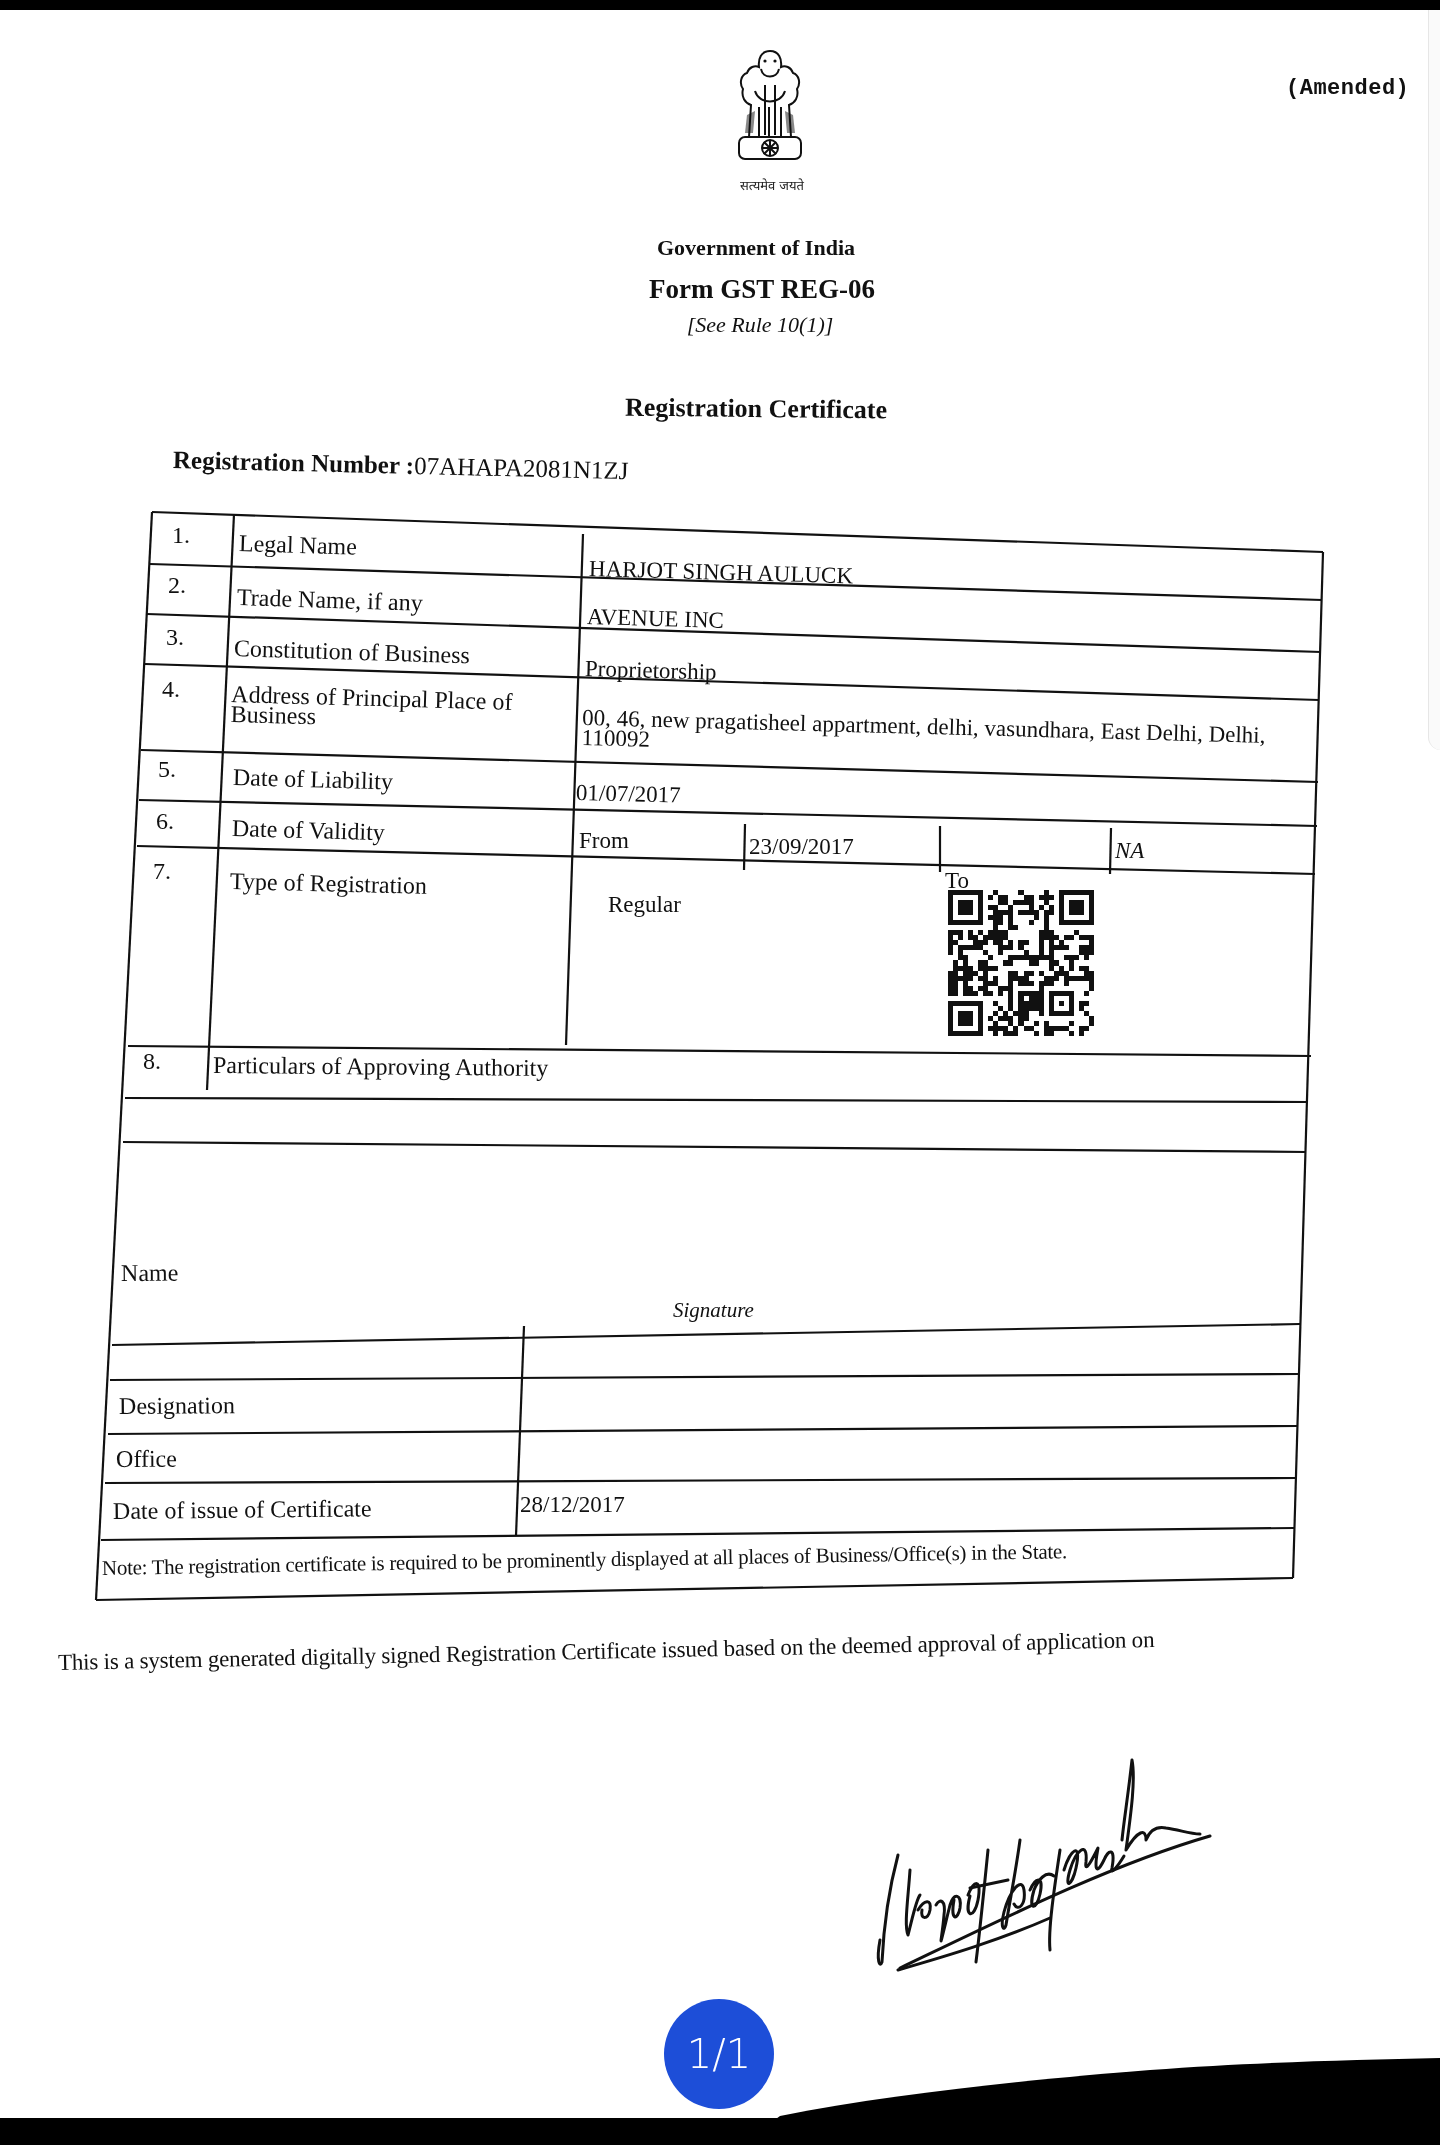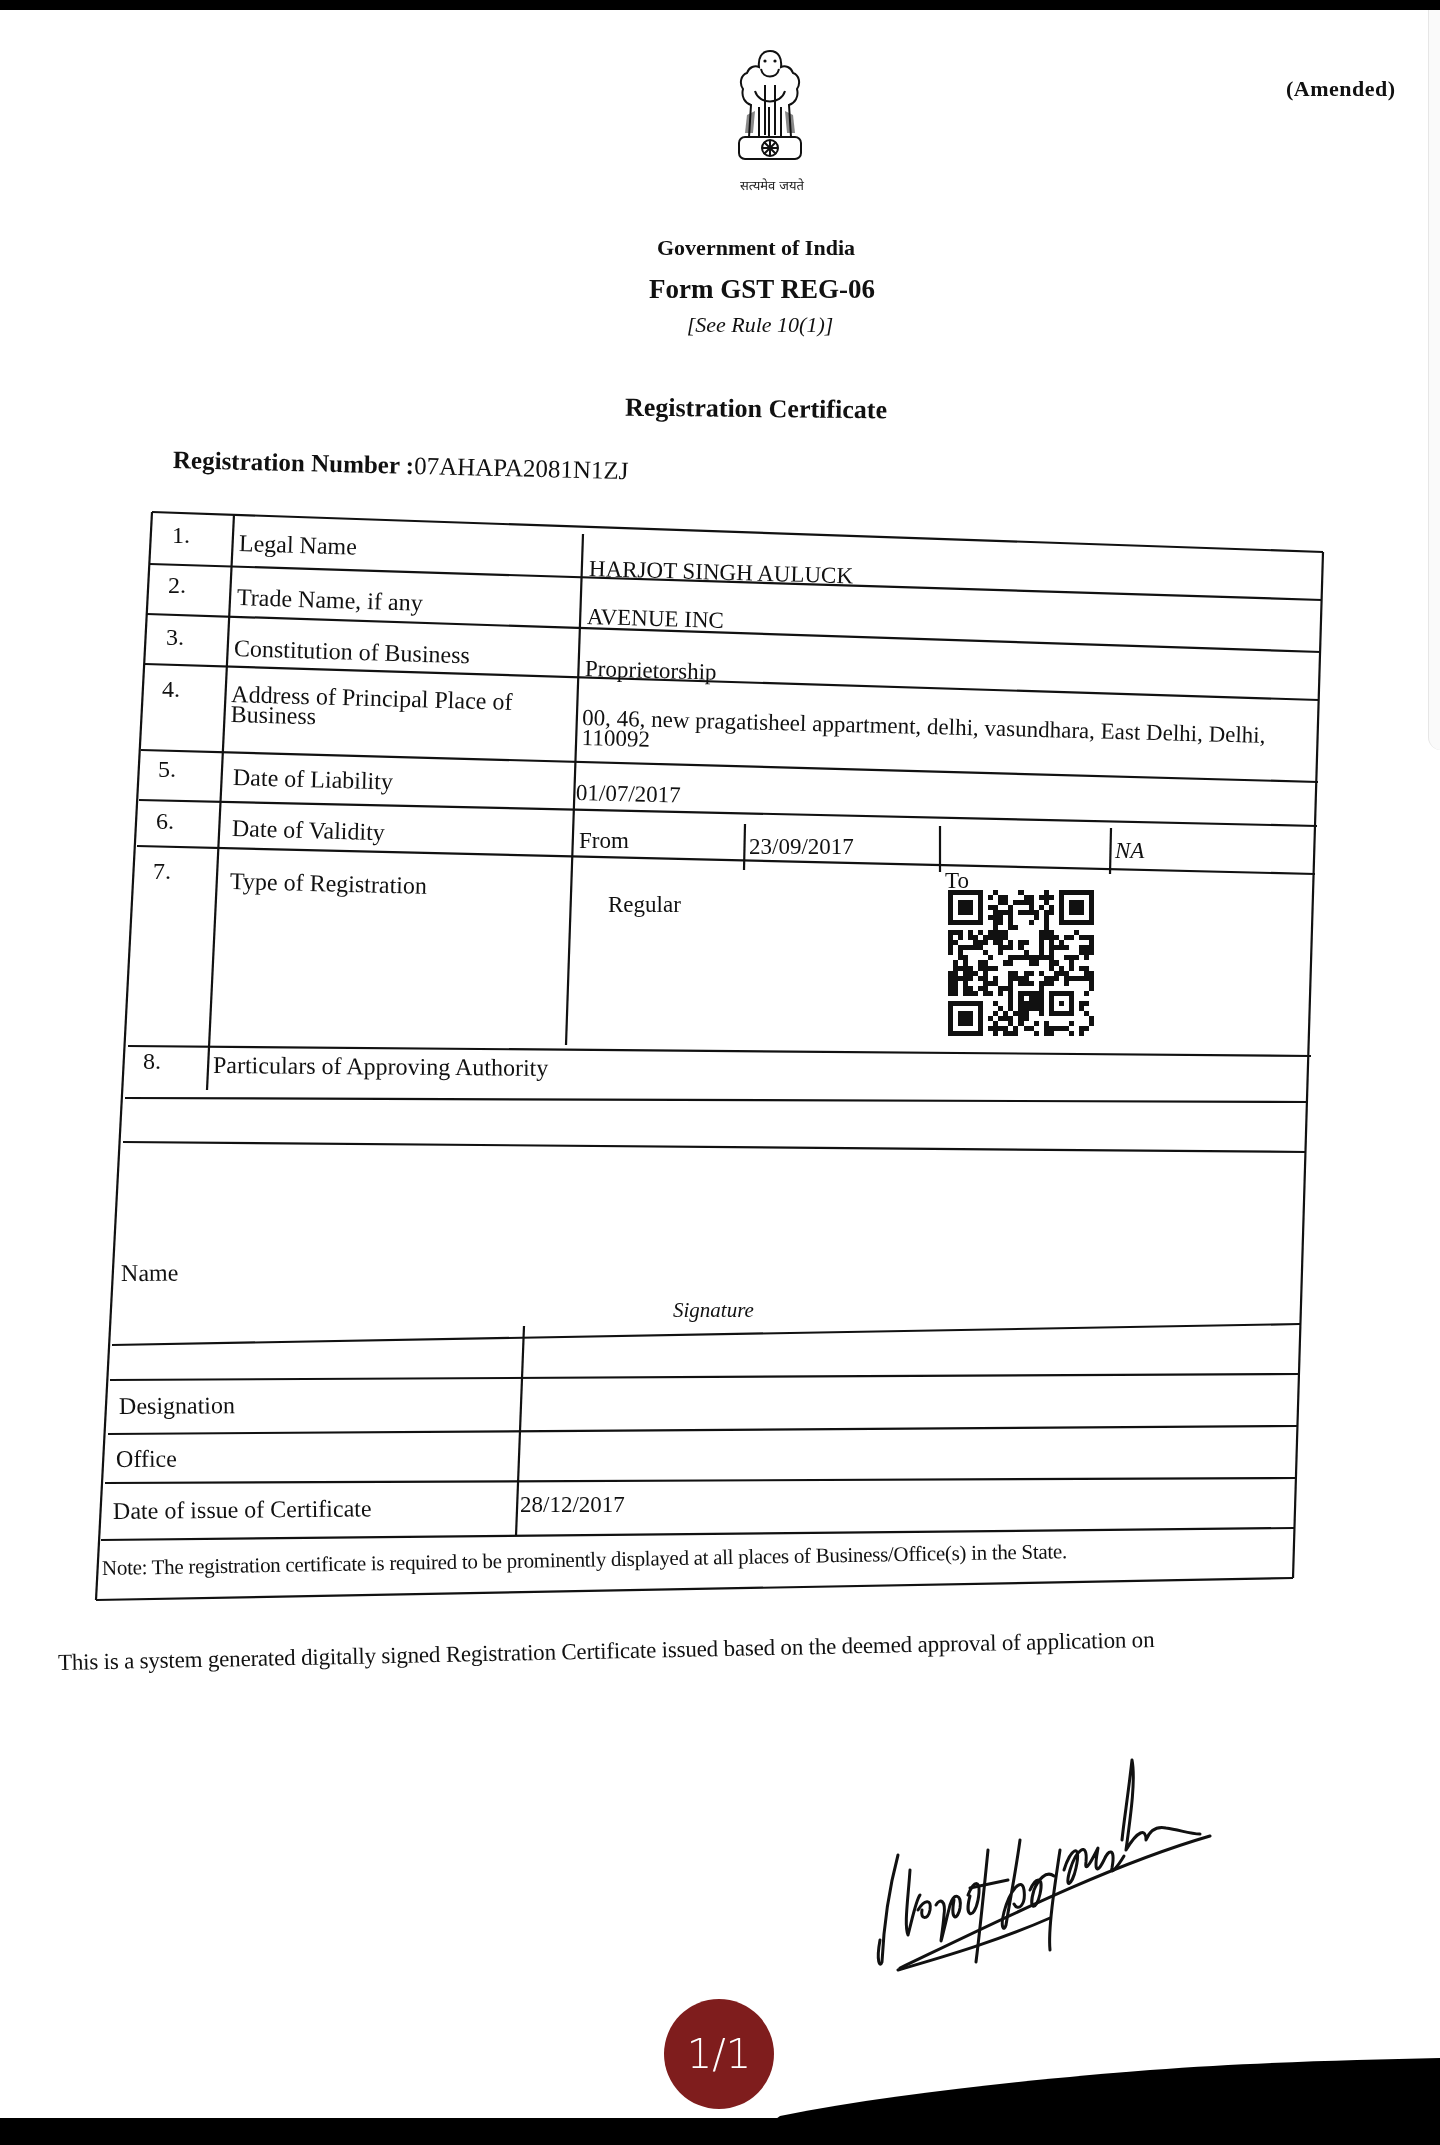--- a/index.html
+++ b/index.html
@@ -6,21 +6,21 @@
   body {
     width:1440px; height:2145px; position:relative; overflow:hidden;
     background:#ffffff; font-family:"Liberation Serif", serif; color:#111;
   }
   .topbar { position:absolute; left:0; top:0; width:1440px; height:10px; background:#000; }
   .bottom-wedge { position:absolute; left:0; top:0; width:1440px; height:2145px; pointer-events:none; }
   .right-edge { position:absolute; left:1428px; top:10px; width:12px; height:740px; border-left:1px solid #e6e6e6; border-bottom-left-radius:14px; background:#fafafa; }
 
   .emblem { position:absolute; left:725px; top:45px; width:90px; height:120px; }
   .motto { position:absolute; left:712px; top:176px; width:120px; text-align:center; font-family:"DejaVu Sans", sans-serif; font-size:13px; color:#222; }
-  .amended { position:absolute; left:1286px; top:76px; font-size:22px; font-weight:bold; letter-spacing:0.5px; }
+  .amended { position:absolute; left:1286px; top:76px; font-size:22px; font-weight:bold; letter-spacing:0.5px;font-family:Liberation Mono, monospace; }
 
   .gov { position:absolute; left:0; width:1512px; top:235px; text-align:center; font-size:22px; font-weight:bold; }
   .form { position:absolute; left:0; width:1524px; top:274px; text-align:center; font-size:27px; font-weight:bold; }
   .rule { position:absolute; left:0; width:1520px; top:312px; text-align:center; font-size:22px; font-style:italic; }
   .cert-title { position:absolute; left:0; width:1512px; top:394px; text-align:center; font-size:26px; font-weight:bold; transform:rotate(0.6deg); }
 
   .regno { position:absolute; left:173px; top:446px; font-size:25px; transform:rotate(1.4deg); transform-origin:left center; white-space:nowrap; }
   .regno .lbl { font-weight:bold; }
 
   .doc-table { position:absolute; left:0; top:0; width:1440px; height:2145px; }
@@ -31,21 +31,21 @@
   .val { font-size:23px; }
 
   .qr { position:absolute; left:948px; top:890px; width:146px; height:146px; }
 
   .footer-text { position:absolute; left:58px; top:1650px; font-size:23px; white-space:nowrap; transform:rotate(-1.2deg); transform-origin:left center; letter-spacing:-0.2px; }
 
   .signature { position:absolute; left:850px; top:1700px; width:420px; height:300px; }
 
   .page-indicator {
     position:absolute; left:664px; top:1999px; width:110px; height:110px; border-radius:50%;
-    background:#7f1d1d; color:#fff; font-family:"DejaVu Sans", sans-serif; font-size:40px; font-weight:300;
+    background:#1d4ed8; color:#fff; font-family:"DejaVu Sans", sans-serif; font-size:40px; font-weight:300;
     display:flex; align-items:center; justify-content:center;
   }
 </style>
 </head>
 <body>
 
 <div class="topbar"></div>
 <div class="right-edge"></div>
 
 <svg class="emblem" viewBox="0 0 90 120">

